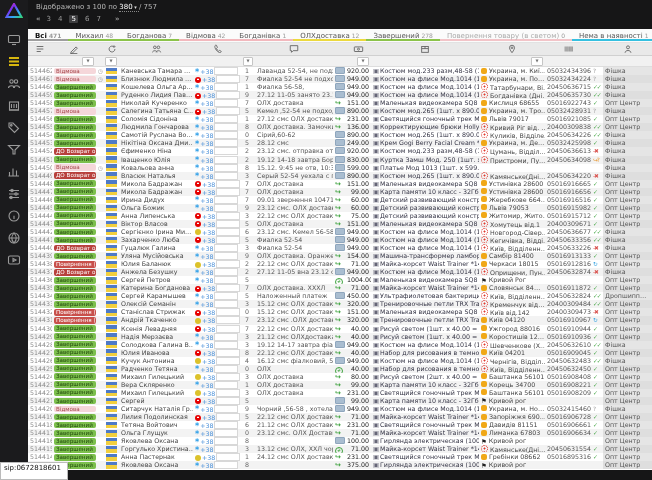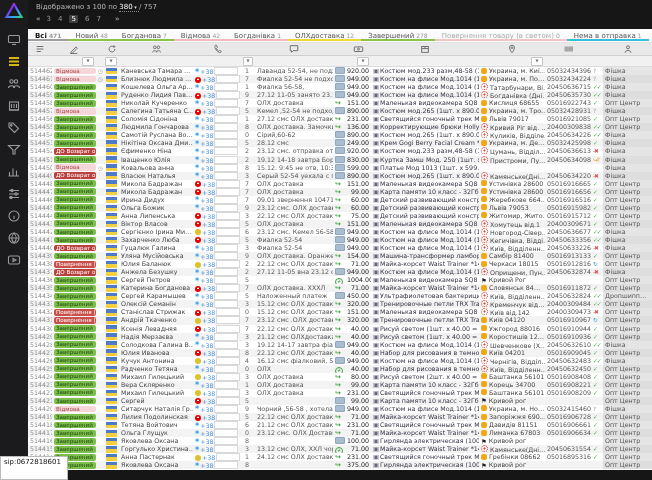--- a/index.html
+++ b/index.html
@@ -84,21 +84,21 @@
   .del-up{width:6px;height:6px;background:#f0a818;border-radius:2px;}
   .del-np{width:5px;height:5px;border:1px dotted #e03c31;border-radius:50%;
           background:radial-gradient(circle,#e03c31 0 0.9px,transparent 1.1px);}
   .del-pk{color:#222;font-size:6.5px;width:auto;}
   .cell-tn{color:#555;}
   .cell-chk{font-size:5.8px;letter-spacing:-1px;}
   .cell-mg{background:#e5e5e5;color:#555;}
   .row:nth-child(even) .cell-mg{background:#dedede;}
   
   .statusbar{position:absolute;left:0;bottom:0;width:652px;height:10px;background:#161617;z-index:6;}
-  .sip{position:absolute;left:0;bottom:0;height:24px;line-height:10px;background:#fff;color:#111;
+  .sip{position:absolute;left:0;bottom:0;height:18px;line-height:10px;background:#fff;color:#111;
        font-size:7px;padding:0 6px 0 3px;border:1px solid #bbb;box-sizing:border-box;}
 </style>
 </head>
 <body>
 
 <div class="screen">
 
   <div class="topbar">
     <div class="showing">
       <span>Відображено з 100 по</span>
@@ -195,28 +195,28 @@
           <svg width="14" height="14" viewBox="0 0 14 14">
             <rect x="1.5" y="3" width="11" height="8" rx="1.5"></rect>
             <path d="M6 5.5l3 1.5-3 1.5z"></path>
           </svg>
         </div>
       </div>
   </div>
 
   <div class="tabs" id="tabs">
       <div class="tab active" style="border-bottom-color: rgb(158, 158, 158);"><span>Всі</span><span class="cnt">471</span></div>
-      <div class="tab" style="border-bottom-color: rgb(139, 195, 74);"><span>Новий</span><span class="cnt">48</span></div>
+      <div class="tab" style="border-bottom-color: rgb(139, 195, 74);"><span>Михаил</span><span class="cnt">48</span></div>
       <div class="tab" style="border-bottom-color: rgb(139, 195, 74);"><span>Богданова</span><span class="cnt">7</span></div>
       <div class="tab" style="border-bottom-color: rgb(242, 184, 189);"><span>Відмова</span><span class="cnt">42</span></div>
       <div class="tab" style="border-bottom-color: rgb(242, 184, 189);"><span>Богданівка</span><span class="cnt">1</span></div>
       <div class="tab" style="border-bottom-color: rgb(236, 217, 62);"><span>ОЛХдоставка</span><span class="cnt">12</span></div>
       <div class="tab" style="border-bottom-color: rgb(139, 195, 74);"><span>Завершений</span><span class="cnt">278</span></div>
       <div class="tab dim" style="border-bottom-color: rgb(242, 196, 200);"><span>Повернення товару (в светом)</span><span class="cnt">0</span></div>
-      <div class="tab" style="border-bottom-color: rgb(53, 192, 224);"><span>Нема в отправка</span><span class="cnt">1</span></div>
+      <div class="tab" style="border-bottom-color: rgb(53, 192, 224);"><span>Нема в наявності</span><span class="cnt">1</span></div>
     </div>
 
   <div class="thead">
     <div class="hc c-id">
         <svg width="10" height="10" viewBox="0 0 12 12">
           <path d="M2 3h8M2 6h8M2 9h5"></path>
         </svg>
       </div>
     <div class="hc c-st">
         <svg width="10" height="10" viewBox="0 0 12 12">

